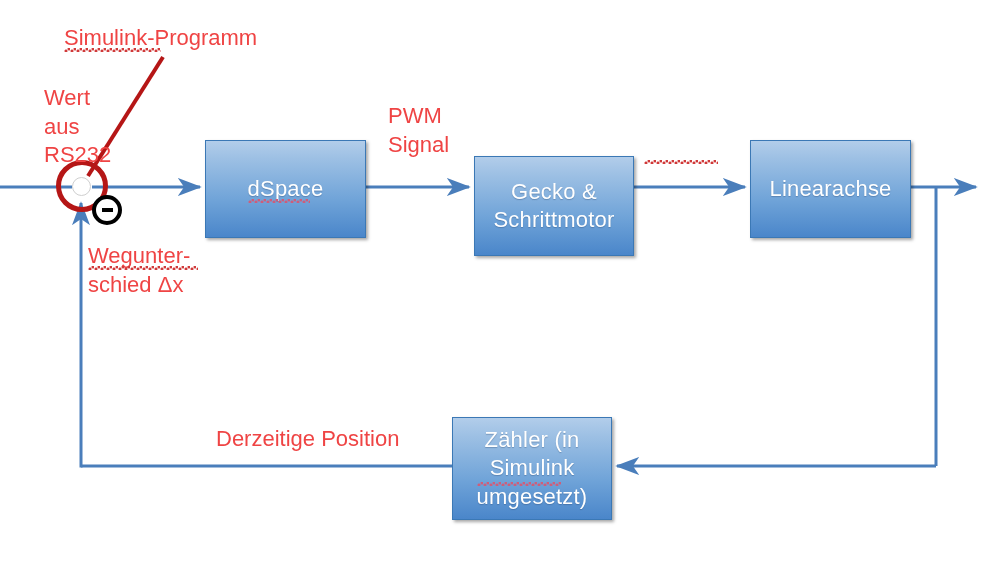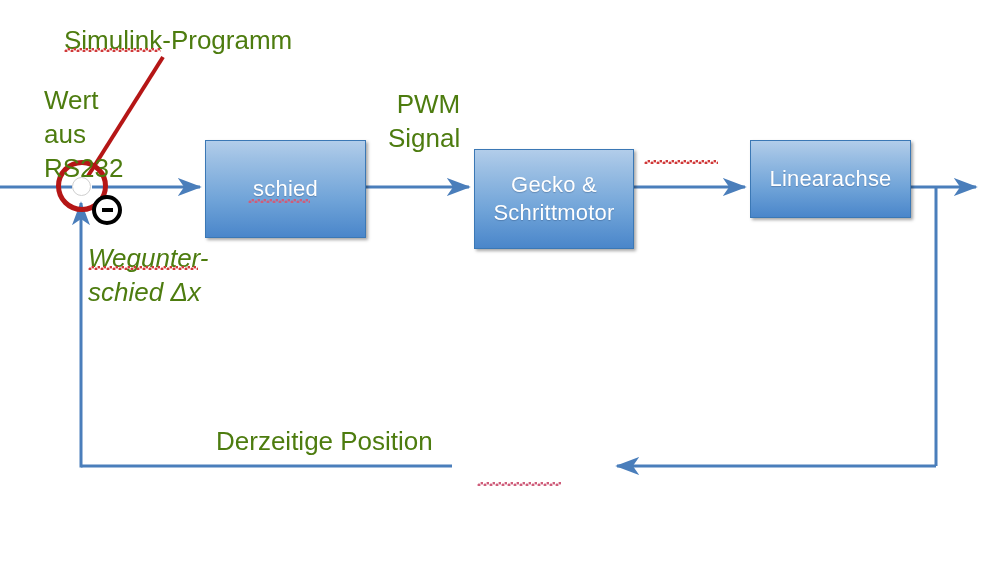--- a/index.html
+++ b/index.html
@@ -33,22 +33,22 @@
     border: 1px solid #3b78b5;
     box-shadow: 2px 2px 3px rgba(0,0,0,0.35);
     font-size: 22px;
     line-height: 1.28;
     letter-spacing: 0.2px;
     text-shadow: 0 1px 1px rgba(40,70,110,0.35);
   }
   .block .inner { padding: 0 6px; }
   .label {
     position: absolute;
-    color: #4d7c0f;
-    font-size: 26px;
+    color: #ef4444;
+    font-size: 22px;
     line-height: 1.3;
     white-space: pre;
   }
   .squig {
     position: absolute;
     height: 4px;
     background-image:
       radial-gradient(circle at 2px 3px, #d03a3a 1.4px, rgba(0,0,0,0) 1.7px),
       radial-gradient(circle at 5px 1px, #d03a3a 1.4px, rgba(0,0,0,0) 1.7px);
     background-size: 6px 4px;
@@ -124,46 +124,51 @@
     <line x1="163" y1="57" x2="88" y2="176" stroke="#b51616" stroke-width="4"></line>
   </svg>
 
   <div class="highlight-ring" style="left:56px; top:160px;"></div>
   <div class="sum-dot" style="left:72px; top:177px;"></div>
   <div class="minus-circle" style="left:92px; top:195px;">
     <span class="bar"></span>
   </div>
 
   <div class="block" style="left:205px; top:140px; width:161px; height:98px;">
-    <span class="inner">schied</span>
+    <span class="inner">dSpace</span>
   </div>
   <div class="squig white" style="left:248px; top:199px; width:62px;"></div>
 
-  <div class="block" style="left:474px; top:149px; width:160px; height:100px; white-space:pre-line;">
+  <div class="block" style="left:474px; top:156px; width:160px; height:100px; white-space:pre-line;">
     <span class="inner" style="white-space:pre-line;">Gecko &amp;
 Schrittmotor</span>
   </div>
 
-  <div class="block" style="left:750px; top:140px; width:161px; height:78px;">
+  <div class="block" style="left:750px; top:140px; width:161px; height:98px;">
     <span class="inner">Linearachse</span>
   </div>
 
+  <div class="block" style="left:452px; top:417px; width:160px; height:103px;">
+    <span class="inner" style="white-space:pre-line;">Zähler (in
+Simulink
+umgesetzt)</span>
+  </div>
   <div class="squig white" style="left:477px; top:482px; width:84px;"></div>
 
   <div class="label" style="left:64px; top:24px;">Simulink-Programm</div>
   <div class="squig" style="left:64px; top:48px; width:97px;"></div>
 
   <div class="label" style="left:8px; top:84px;margin-left:36px;">Wert
 aus
 RS232</div>
 
-  <div class="label" style="left:88px; top:242px;font-style:italic;">Wegunter-
+  <div class="label" style="left:88px; top:242px;">Wegunter-
 schied Δx</div>
   <div class="squig" style="left:88px; top:266px; width:110px;"></div>
 
-  <div class="label" style="left:388px; top:88px;text-align:right;">PWM
+  <div class="label" style="left:388px; top:102px;">PWM
 Signal</div>
 
   <div class="squig" style="left:644px; top:160px; width:74px;"></div>
 
   <div class="label" style="left:216px; top:425px;text-align:right;">Derzeitige Position</div>
 
 </div>
 
 </body></html>

